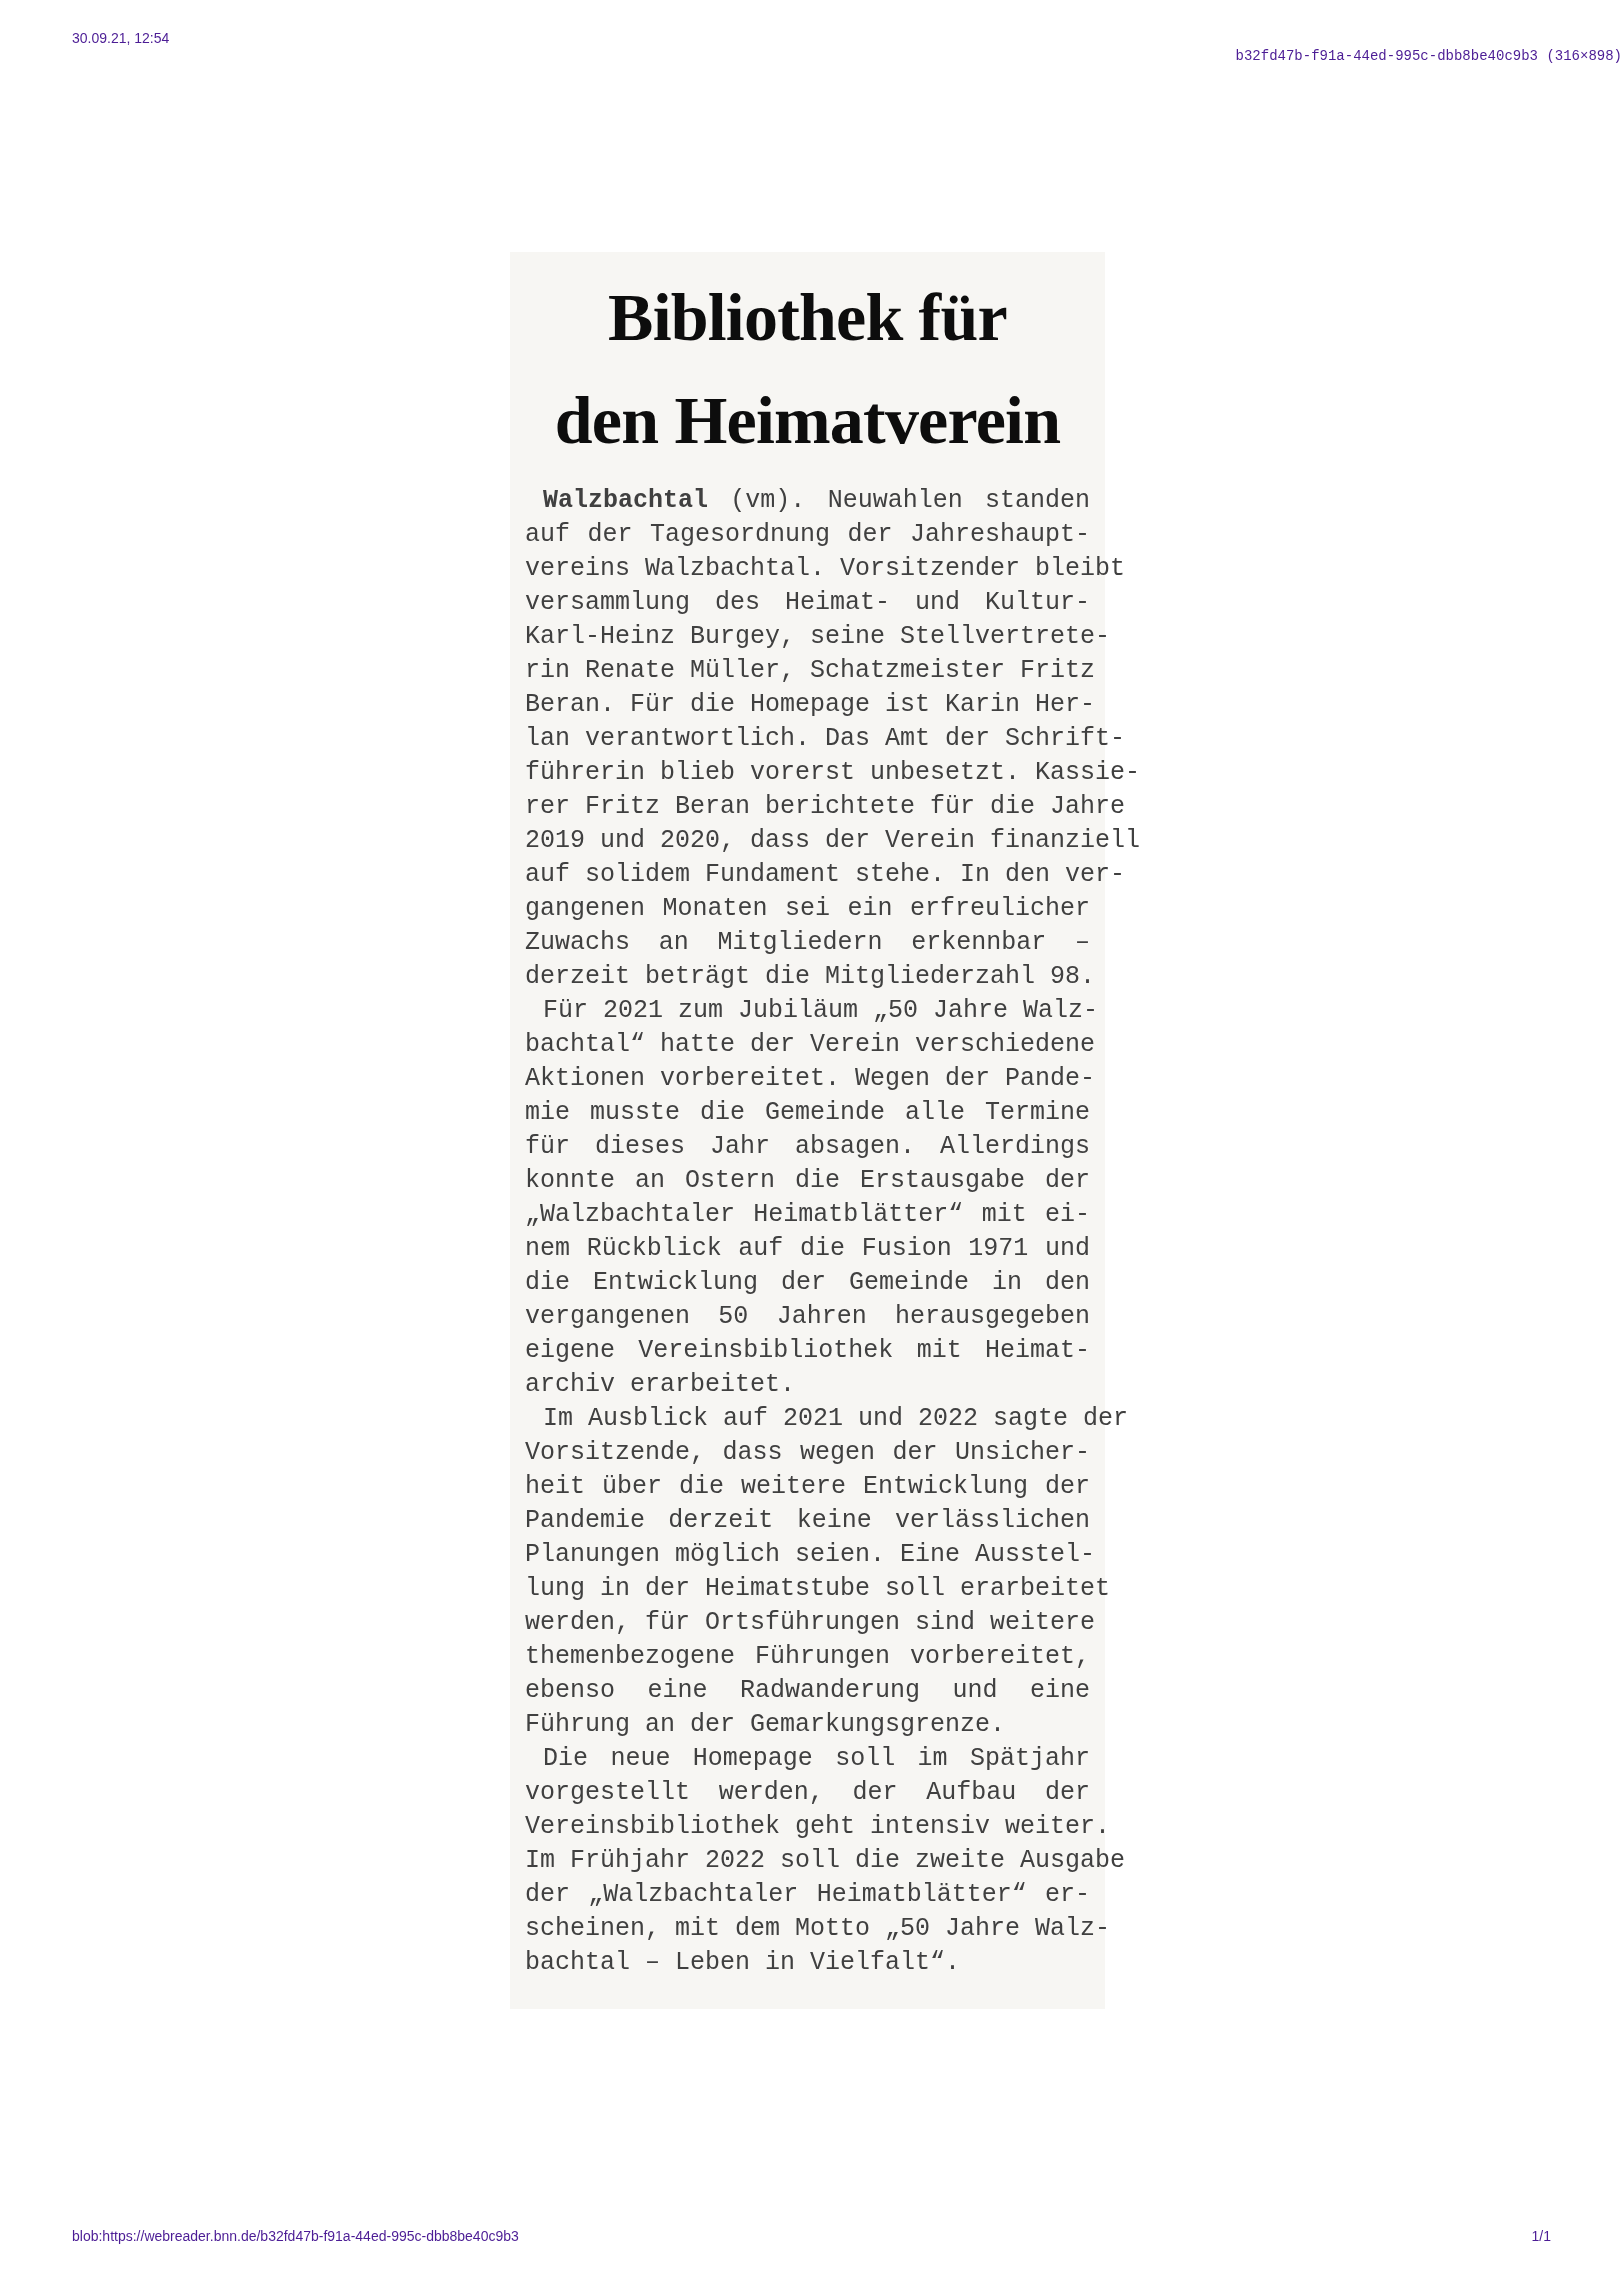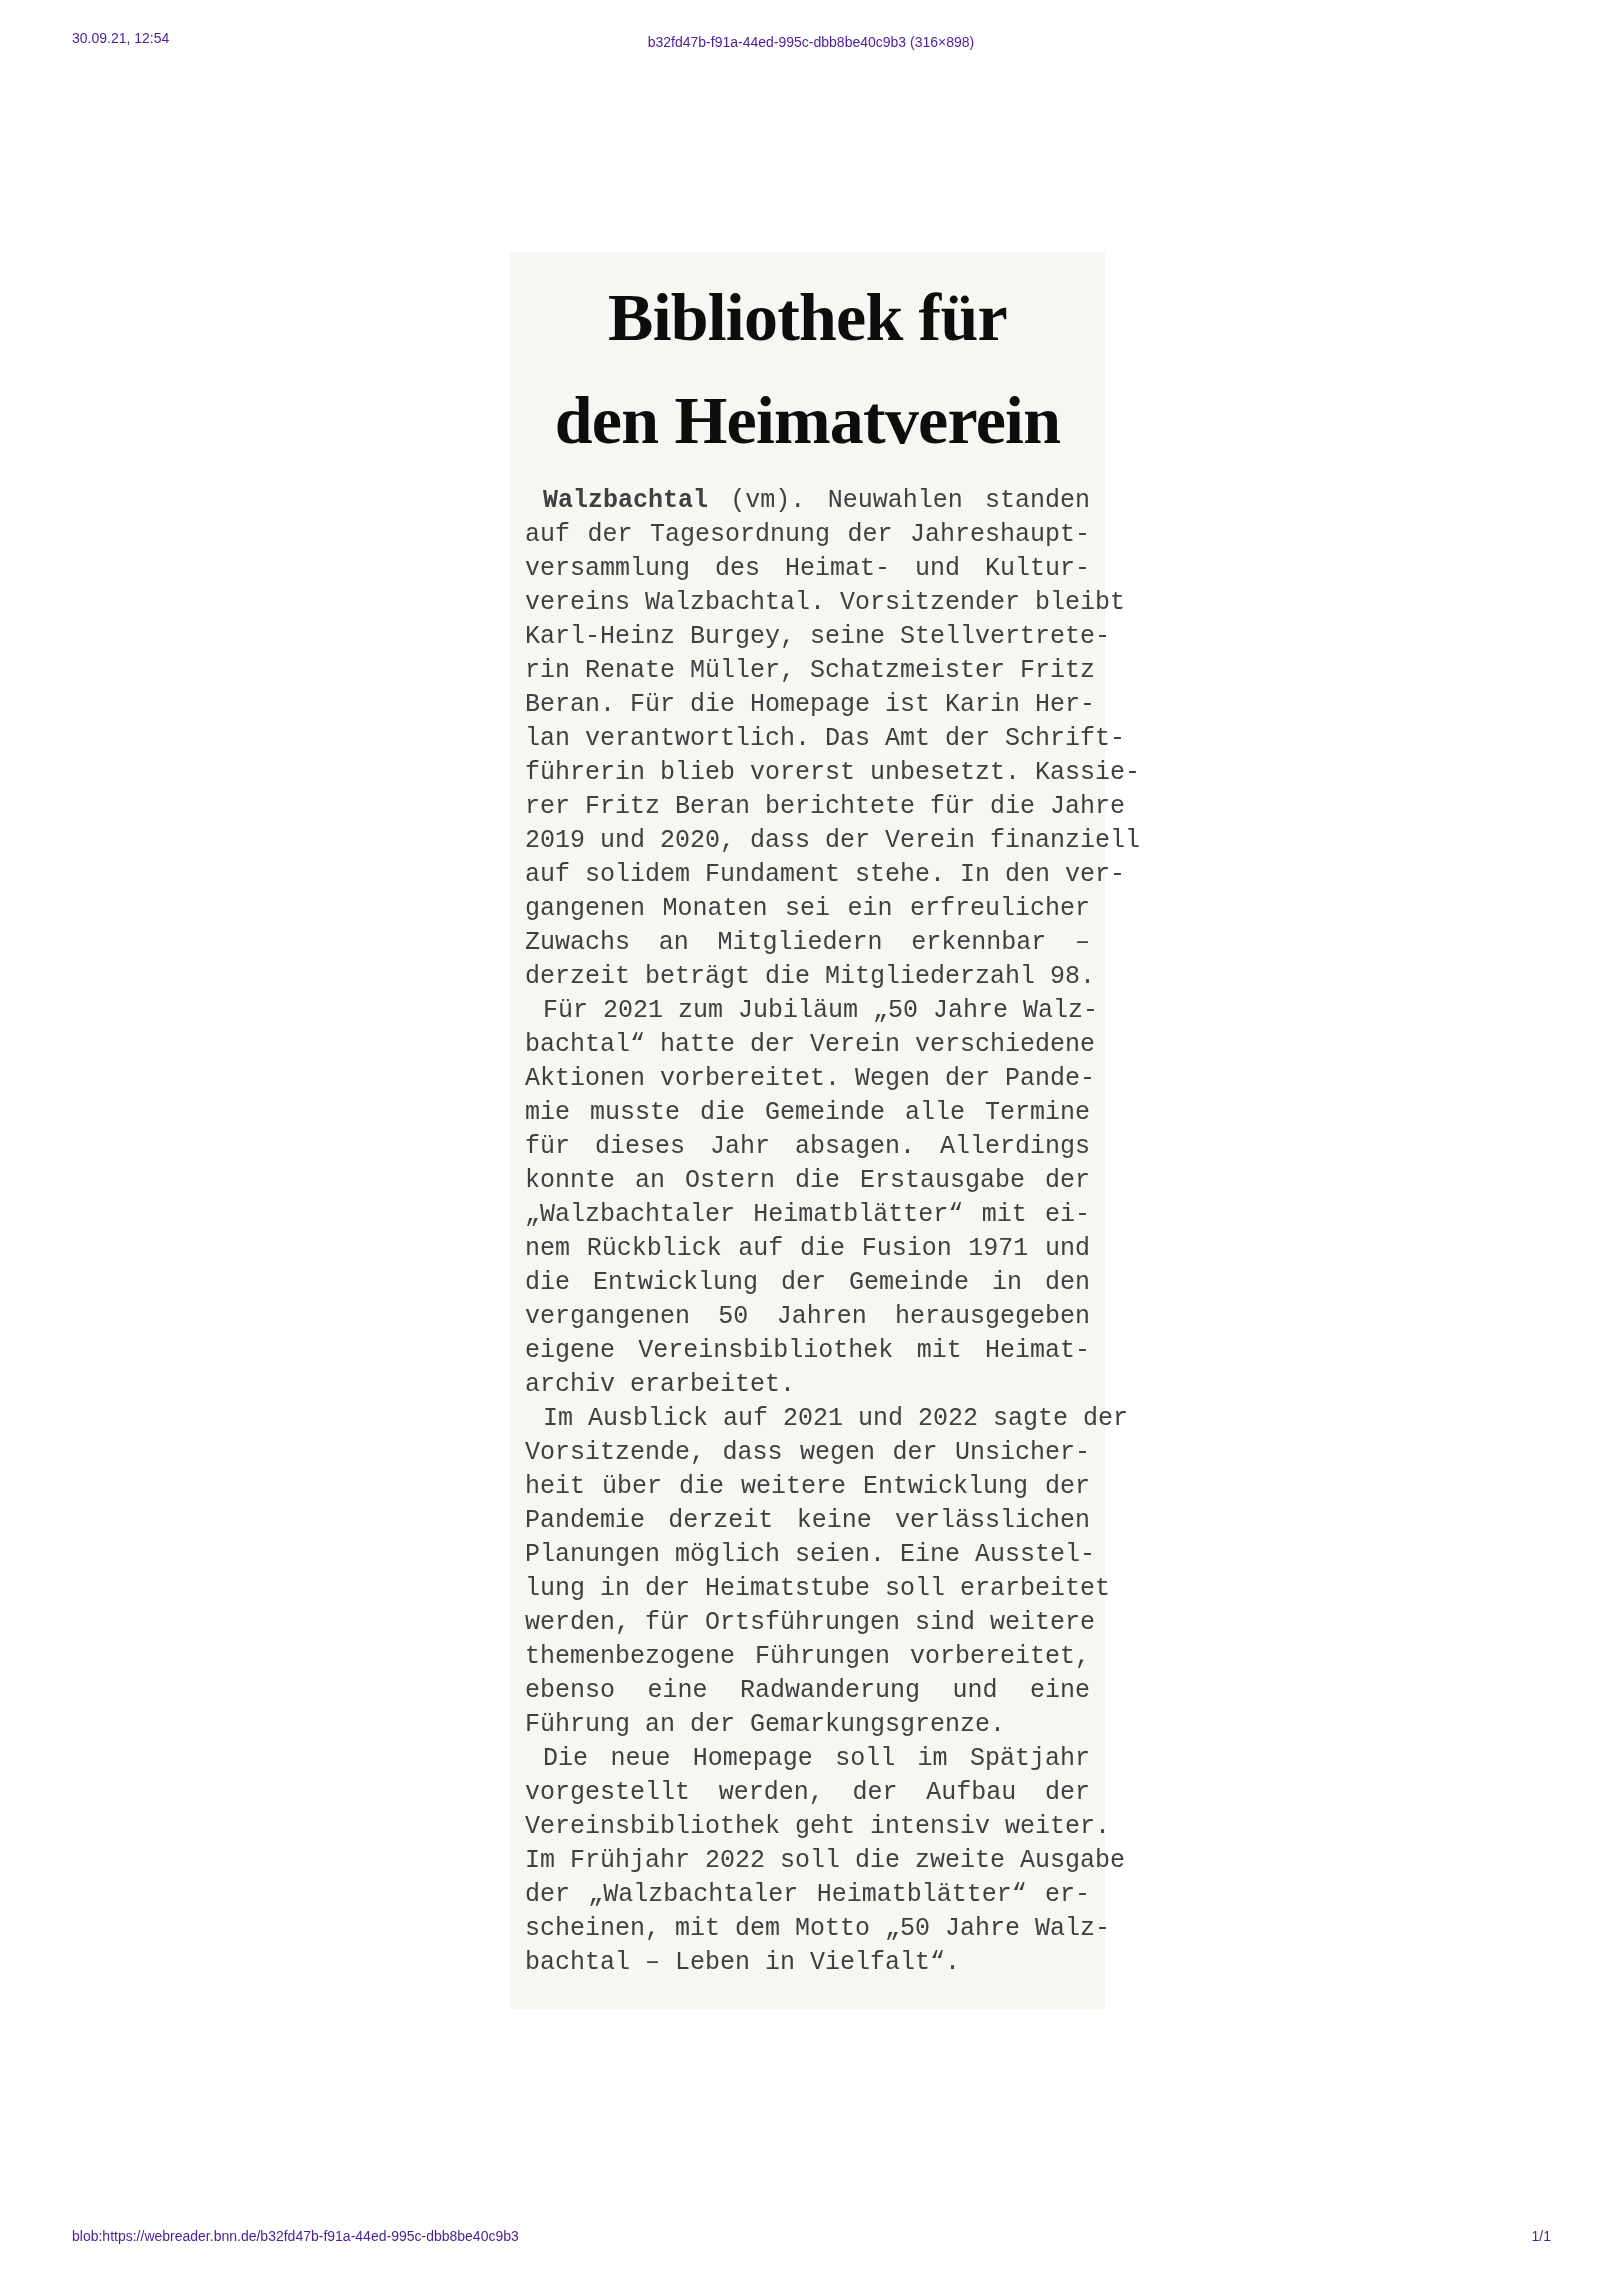--- a/index.html
+++ b/index.html
@@ -14,21 +14,21 @@
   }
 
   
   .print-meta {
     position: absolute;
     font-size: 14px;
     color: #4c1d95;
     white-space: nowrap;
   }
   .hdr-datetime { left: 72px; top: 30px; }
-  .hdr-title { left: 0; right: 0; top: 34px; text-align: center; }
+  .hdr-title { left: 0; right: 0; top: 48px; text-align: right; font-family: Liberation Mono, monospace; }
   .ftr-url { left: 72px; top: 2228px; text-align: center; }
   .ftr-page { right: 71px; top: 2228px; }
 
   
   .article {
     position: absolute;
     left: 510px;
     top: 252px;
     width: 595px;
     padding: 13.5px 15px 29px 15px;
@@ -67,22 +67,22 @@
 <div class="print-meta hdr-title">b32fd47b-f91a-44ed-995c-dbb8be40c9b3 (316×898)</div>
 
 <div class="article">
   <div class="headline">
     <div>Bibliothek für</div>
     <div>den Heimatverein</div>
   </div>
   <div class="body-col">
       <div class="ln first"><b>Walzbachtal</b> (vm). Neuwahlen standen</div>
       <div class="ln">auf der Tagesordnung der Jahreshaupt-</div>
+      <div class="ln">vereins Walzbachtal. Vorsitzender bleibt</div>
       <div class="ln">versammlung des Heimat- und Kultur-</div>
-      <div class="ln">vereins Walzbachtal. Vorsitzender bleibt</div>
       <div class="ln">Karl-Heinz Burgey, seine Stellvertrete-</div>
       <div class="ln">rin Renate Müller, Schatzmeister Fritz</div>
       <div class="ln">Beran. Für die Homepage ist Karin Her-</div>
       <div class="ln">lan verantwortlich. Das Amt der Schrift-</div>
       <div class="ln">führerin blieb vorerst unbesetzt. Kassie-</div>
       <div class="ln">rer Fritz Beran berichtete für die Jahre</div>
       <div class="ln">2019 und 2020, dass der Verein finanziell</div>
       <div class="ln">auf solidem Fundament stehe. In den ver-</div>
       <div class="ln">gangenen Monaten sei ein erfreulicher</div>
       <div class="ln">Zuwachs an Mitgliedern erkennbar –</div>

